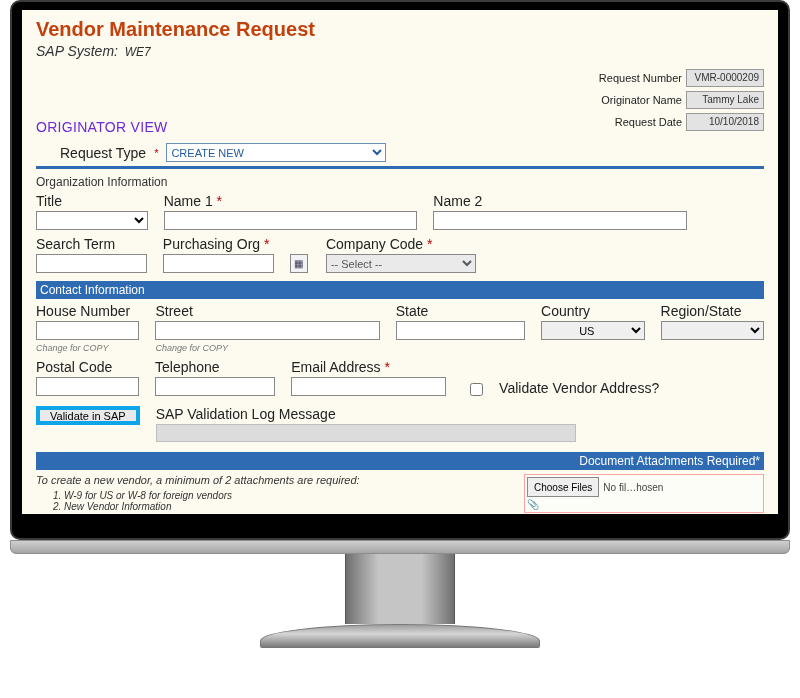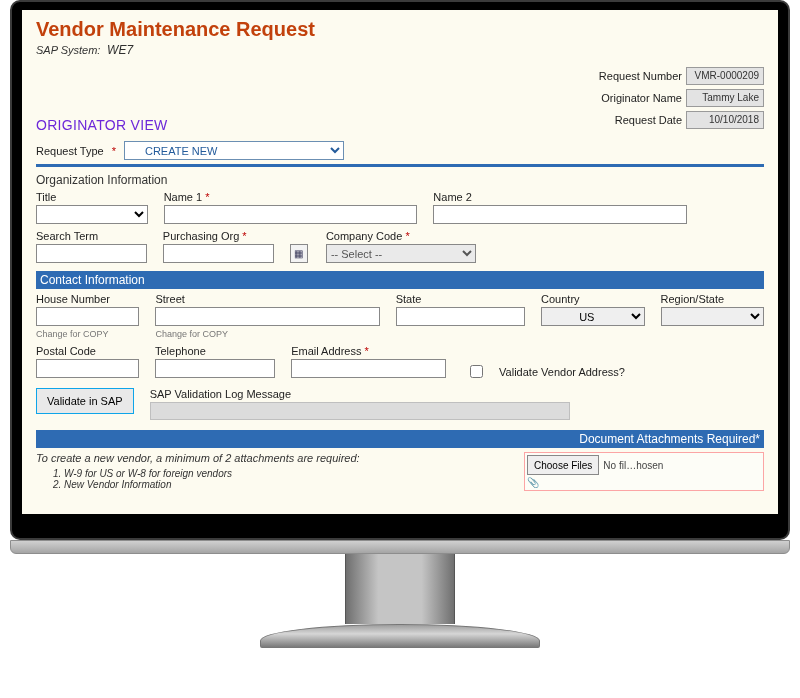--- a/index.html
+++ b/index.html
@@ -51,45 +51,45 @@
   .sap-line .lbl { font-weight: normal; font-style: italic; color:#333;}
   .top-row { display: flex; justify-content: space-between; align-items: flex-end; margin-bottom: 8px; }
   .orig-view { color: #6d28d9; font-size: 14px; letter-spacing: 0.3px; }
   .right-info { text-align: right; font-size: 11px; color:#222; }
   .right-info .row { display:flex; justify-content:flex-end; align-items:center; margin-bottom:4px; gap:4px; }
   .readonly-field {
     display:inline-block; min-width:78px; height:18px; line-height:16px;
     background:#e3e3e3; border:1px solid #9a9a9a; padding:0 4px; font-size:10px; color:#333;
   }
 
-  .req-type-row { display:flex; align-items:center; gap:8px; margin-bottom:4px; }
+  .req-type-row { display:flex; align-items:center; gap:8px; margin-bottom:4px;margin-left:24px; }
   .req { color:#b00; }
-  .lbl { font-size:11px; }
-
-  select.wide { width:220px; height:19px; font-size:11px; color:#235b9b; border:1px solid #6b8fb3; background:#fff;padding-left:16px; }
+  .lbl { font-size:14px; }
+
+  select.wide { width:220px; height:19px; font-size:11px; color:#235b9b; border:1px solid #6b8fb3; background:#fff; }
   select.small, input.small { height:19px; font-size:11px; border:1px solid #888; background:#fff; padding:0 2px; }
   input.small { width:100%; }
   select.small { width:100%; }
 
   .section-sep { height:3px; background:#2e6bb3; margin:4px 0 6px; }
   .section-title-block { margin-top:4px; font-size:12px; color:#333; }
   .section-bar { background:#2e6bb3; color:#fff; font-size:12px; padding:2px 4px; margin-top:8px; }
 
   .grid { display:grid; column-gap:18px; row-gap:2px; margin-top:4px;gap:16px; }
   .org-grid1 { grid-template-columns: 1.1fr 2.5fr 2.5fr 0.6fr; }
   .org-grid2 { grid-template-columns: 1.1fr 1.1fr 0.2fr 1.4fr 2.7fr; align-items:end; }
   .contact-grid1 { grid-template-columns: 1.2fr 2.6fr 1.5fr 1.2fr 1.2fr; }
   .contact-grid2 { grid-template-columns: 1.2fr 1.4fr 1.8fr 0.25fr 2fr 0.9fr; align-items:end; }
 
   .field-col { display:flex; flex-direction:column; gap:2px; }
-  .hint { font-size:9px; color:#777; margin-top:1px; }
+  .hint { font-size:9px; color:#777; font-style:italic; margin-top:1px; }
 
   .btn {
-    display:inline-block; height:26px; padding:0 10px; font-size:11px;
-    background:#e9e9e9; border:1px solid #0ea5e9; cursor:pointer;
+    display:inline-block; height:19px; padding:0 10px; font-size:11px;
+    background:#e9e9e9; border:4px solid #0ea5e9; cursor:pointer;
   }
   .validate-wrap { display:flex; gap:16px; align-items:flex-start; margin-top:10px; }
   .log-box { width:420px; height:18px; background:#dcdcdc; border:1px solid #bfbfbf; }
 
   .attach-row { display:flex; gap:18px; margin-top:4px; }
   .attach-left { flex:1; font-style:italic; color:#333; font-size:11px; }
   .attach-left ol { margin-left:28px; margin-top:4px; font-size:10px; }
   .file-area { border:1px solid #fca5a5; padding:2px; min-width:240px; background:#fdfdf7;}
   .file-row { display:flex; align-items:center; gap:4px; font-size:10px; }
   .file-btn { height:20px; font-size:10px; padding:0 6px; background:#efefef; border:1px solid #888; }

